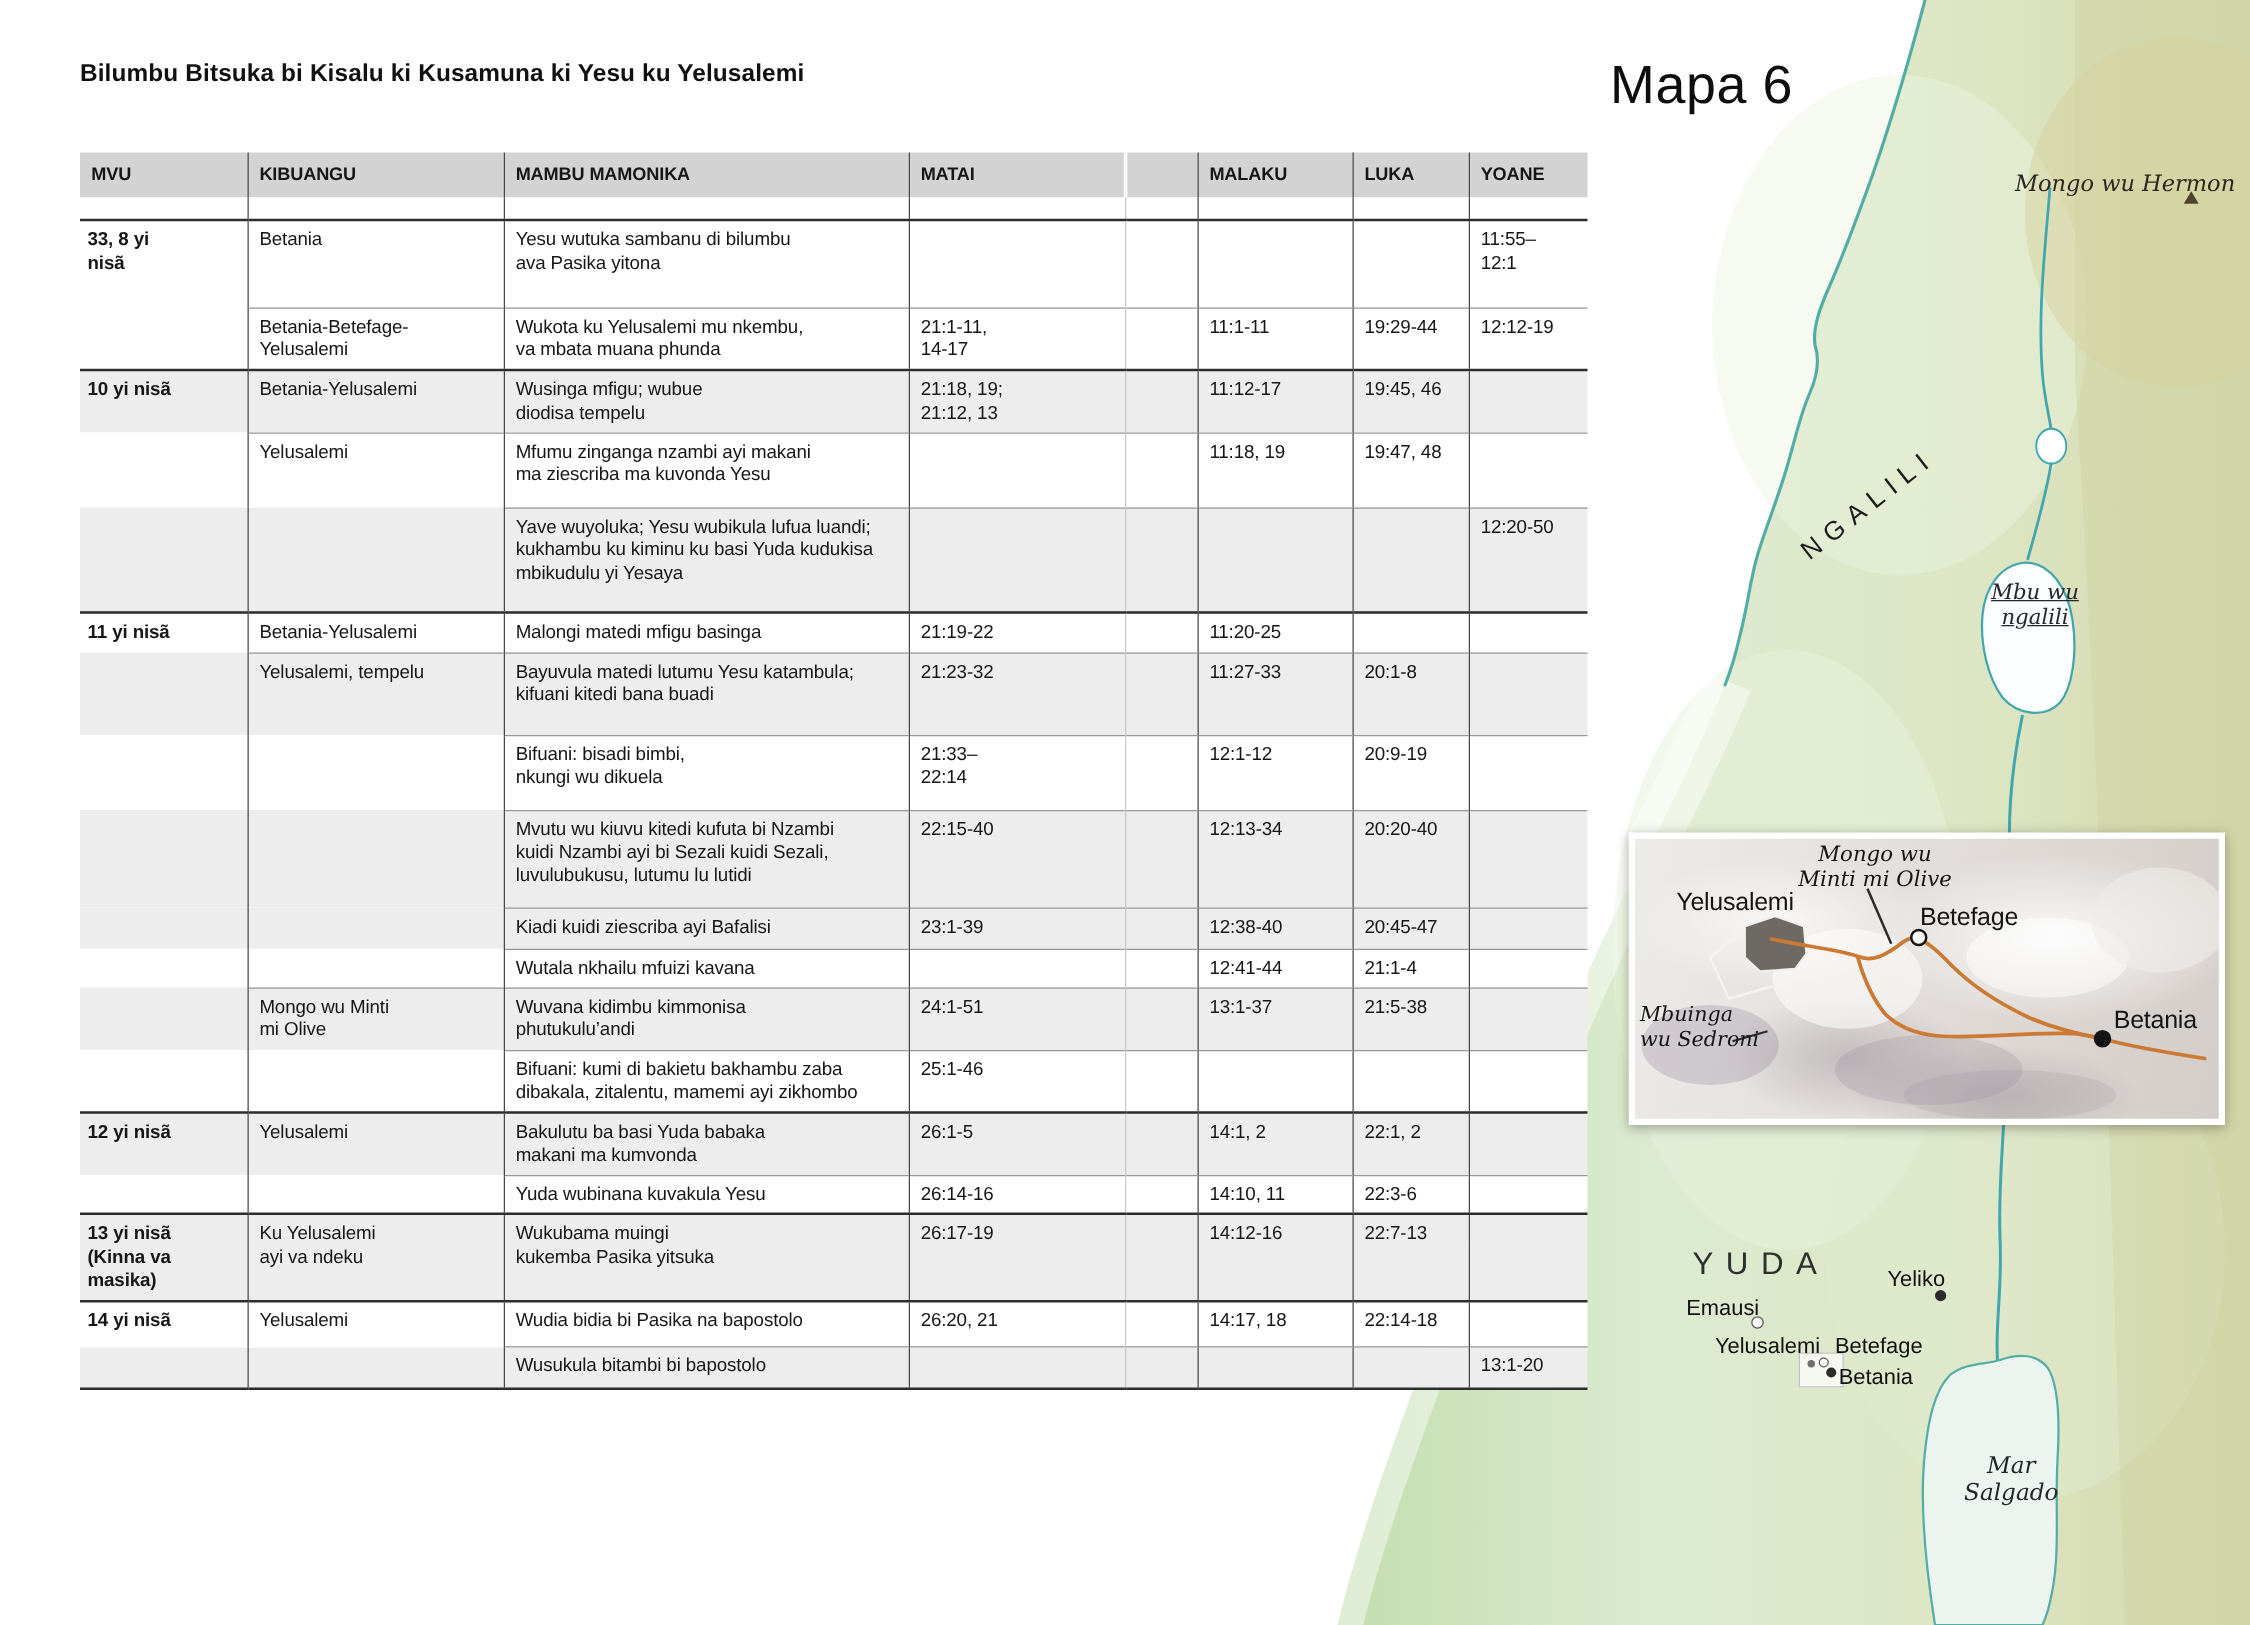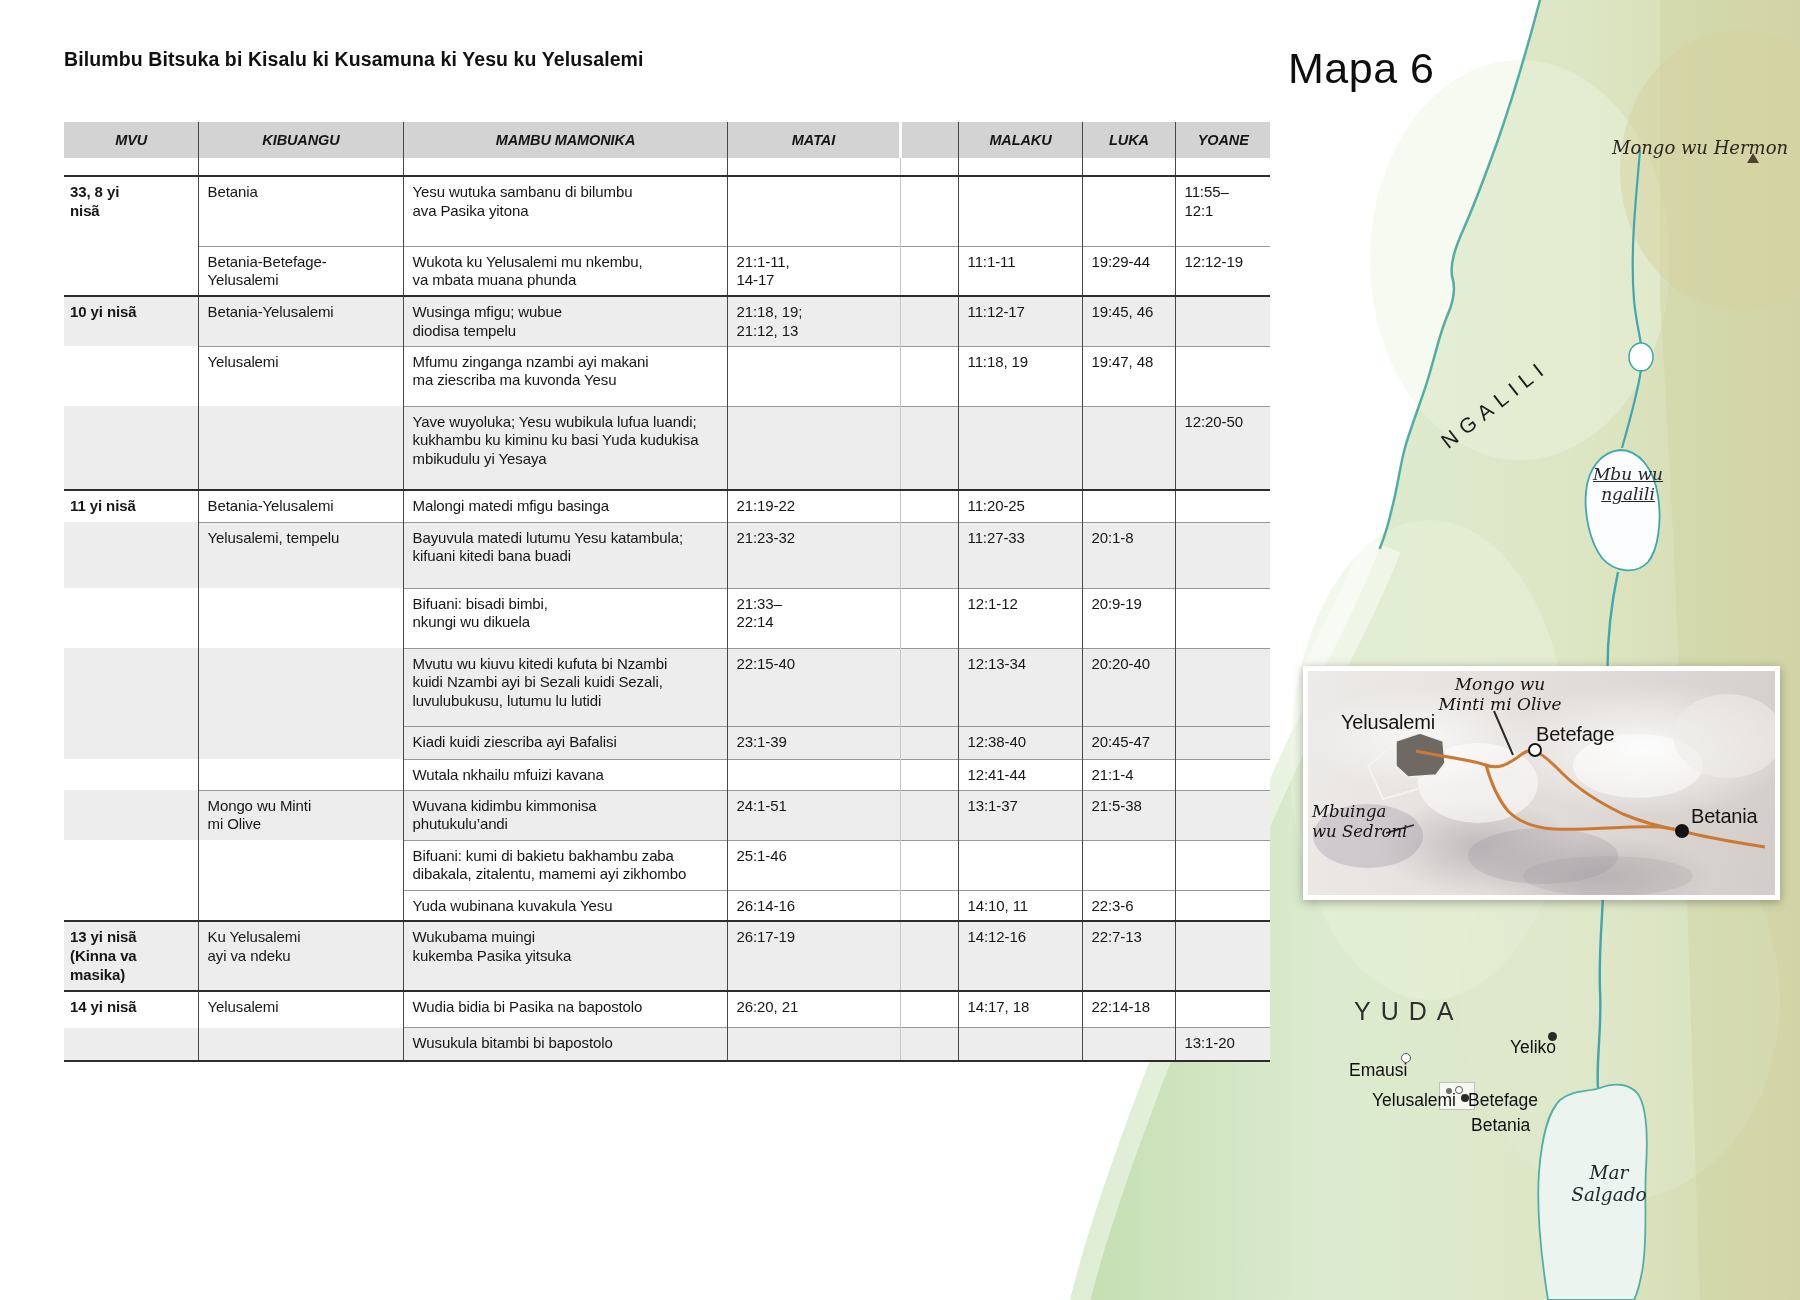--- a/index.html
+++ b/index.html
@@ -4,22 +4,22 @@
 <style>
   html,body{margin:0;padding:0;background:#ffffff;}
   #app{position:relative;width:1800px;height:1300px;background:#ffffff;overflow:hidden;
        font-family:"Liberation Sans",sans-serif;color:#161616;}
 
   
   .page-title{position:absolute;left:64px;top:48px;font-size:19.5px;font-weight:bold;
               letter-spacing:.1px;color:#111;}
   .chron{position:absolute;left:64px;top:122px;border-collapse:collapse;table-layout:fixed;
          width:1206px;font-size:15px;letter-spacing:-.1px;color:#161616;z-index:4;}
-  .chron th{background:#d3d3d3;font-weight:bold;text-align:center;padding:0 8px 0 9px;
-            font-size:14.5px;height:36px;vertical-align:middle;font-style:italic;}
+  .chron th{background:#d3d3d3;font-weight:bold;text-align:left;padding:0 8px 0 9px;
+            font-size:14.5px;height:36px;vertical-align:middle;}
   .chron td{vertical-align:top;padding:6px 8px 5px 9px;white-space:pre-line;line-height:1.25;
             border-top:1px solid #979797;background:#fff;}
   .chron th,.chron td{border-left:1px solid #474747;}
   .chron th:first-child,.chron td:first-child{border-left:none;}
   .chron th.sp{border-left:3px solid #fbfbfb;}
   .chron td.sp{border-left:1px solid #c6c6c6;}
   .chron tr.gap td{border-top:none;height:17px;padding:0;background:#fff;}
   .chron tr.gs td{border-top:2px solid #2d2d2d;}
   .chron td.nt{border-top:none;}
   .chron tr.z td{background:#ededed;}
@@ -33,21 +33,21 @@
   .map-title{left:1288px;top:44px;font-size:43px;color:#0e0e0e;letter-spacing:.5px;}
   .serifit{font-family:"DejaVu Serif","Liberation Serif",serif;font-style:italic;color:#23262b;}
   .lab-hermon{left:1612px;top:137px;font-size:18px;color:#2c261d;}
   .tri{position:absolute;left:1747px;top:153px;width:0;height:0;z-index:5;
        border-left:6px solid transparent;border-right:6px solid transparent;
        border-bottom:10px solid #51422e;}
   .lab-ngalili{left:1420px;top:392px;width:150px;text-align:center;font-size:21px;
                letter-spacing:7px;color:#1c1c1c;transform:rotate(-38deg);}
   .lab-galilee{left:1586px;top:464px;width:84px;text-align:center;font-size:17px;line-height:1.2;text-decoration:underline;}
   .lab-yuda{left:1354px;top:997px;font-size:25px;letter-spacing:10px;color:#2f2f2f;}
-  .town{font-size:17.5px;color:#101010;margin-top:24px;}
+  .town{font-size:17.5px;color:#101010;}
   .lab-yeliko{left:1510px;top:1013px;}
   .lab-emausi{left:1349px;top:1036px;}
   .lab-yelusalemi2{left:1372px;top:1066px;}
   .lab-betefage2{left:1468px;top:1066px;}
   .lab-betania2{left:1471px;top:1091px;}
   .lab-marsalgado{left:1550px;top:1162px;width:118px;text-align:center;font-size:18.5px;line-height:1.2;}
   .dot{position:absolute;border-radius:50%;z-index:5;}
   .dot-dark{background:#2b2b2b;}
   .dot-open{background:#ffffff;border:1.5px solid #555;}
   .refbox{position:absolute;left:1439px;top:1082px;width:34px;height:26px;z-index:4;
@@ -340,20 +340,31 @@
       <td class="mvu nt"></td>
       <td class="nt"></td>
       <td>Bifuani: kumi di bakietu bakhambu zaba
 dibakala, zitalentu, mamemi ayi zikhombo</td>
       <td>25:1-46</td>
       <td class="sp"></td>
       <td></td>
       <td></td>
       <td></td>
     </tr>
+    <tr class="gs z" style="height:50px">
+      <td class="mvu">12 yi nisã</td>
+      <td>Yelusalemi</td>
+      <td>Bakulutu ba basi Yuda babaka
+makani ma kumvonda</td>
+      <td>26:1-5</td>
+      <td class="sp"></td>
+      <td>14:1, 2</td>
+      <td>22:1, 2</td>
+      <td></td>
+    </tr>
     <tr style="height:30px">
       <td class="mvu nt"></td>
       <td class="nt"></td>
       <td>Yuda wubinana kuvakula Yesu</td>
       <td>26:14-16</td>
       <td class="sp"></td>
       <td>14:10, 11</td>
       <td>22:3-6</td>
       <td></td>
     </tr>

